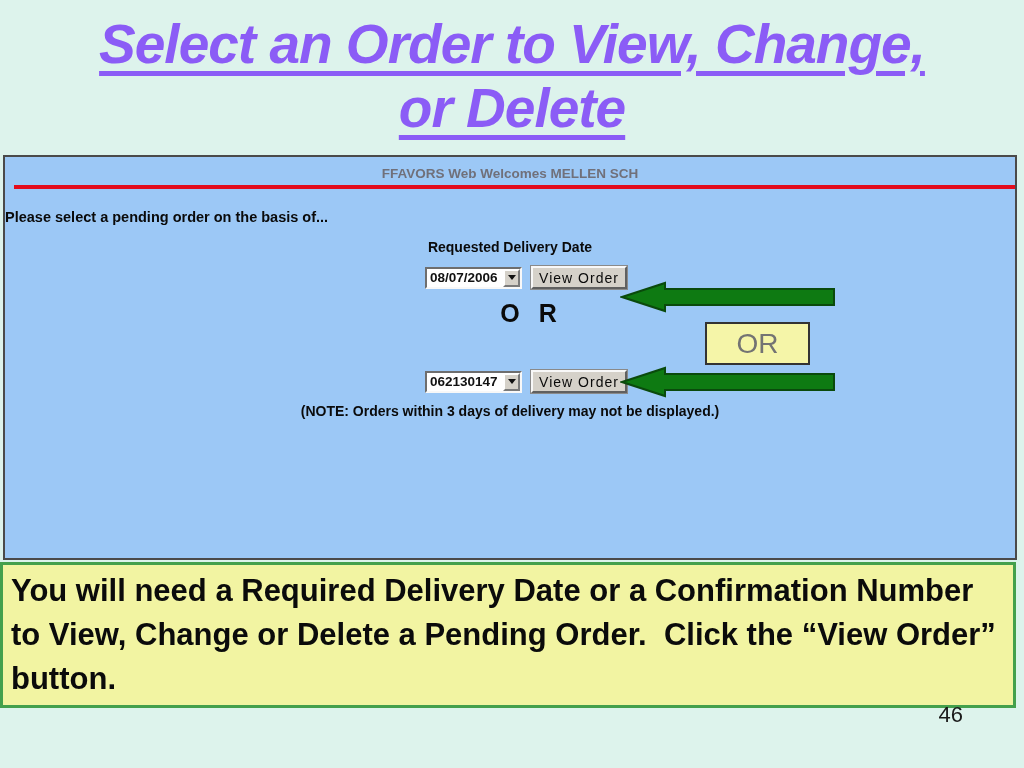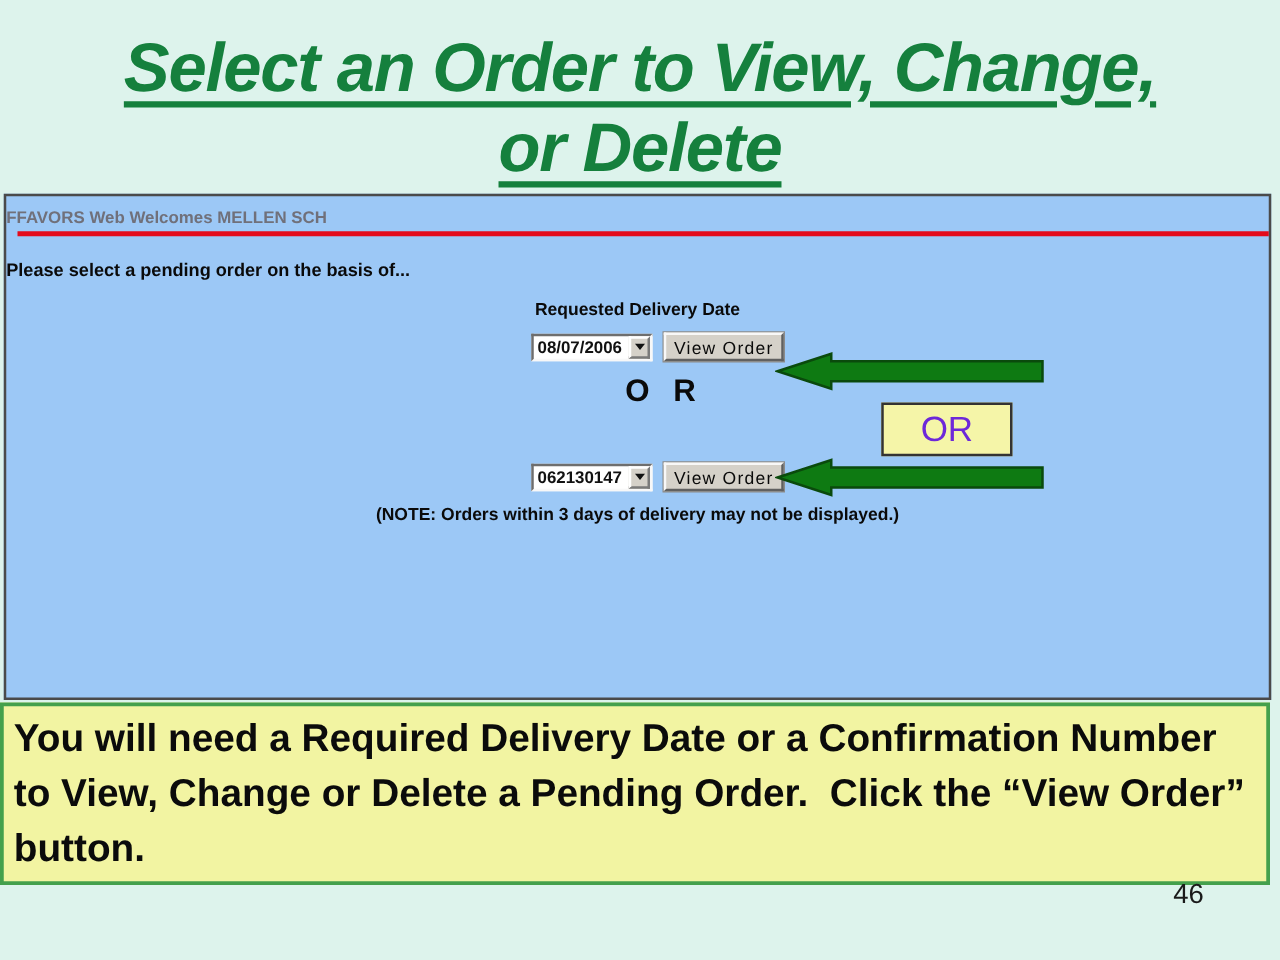--- a/index.html
+++ b/index.html
@@ -7,40 +7,41 @@
   body {
     font-family:"Liberation Sans", sans-serif;
     background:#ddf3ec;
     position:relative;
     overflow:hidden;
   }
   .slide { position:absolute; inset:0; }
 
   
   .title {
-    position:absolute; top:22px; left:0; right:0;
+    position:absolute; top:12px; left:0; right:0;
     text-align:center;
     font-size:55px; font-weight:700; font-style:italic;
-    color:#15803d; line-height:64px; letter-spacing:-1px;
+    color:#8b5cf6; line-height:64px; letter-spacing:-1px;
   }
   .title-line {
     text-decoration:underline;
     text-decoration-thickness:5px;
     text-underline-offset:8px;
   }
 
   
   .browser {
     position:absolute; left:3px; top:155px;
     width:1014px; height:405px;
     background:#9cc8f6;
     border:2px solid #4a4a4a;
   }
   .bp-header {
     position:absolute; top:9px; left:0; right:0;
+    text-align:center;
     font-size:13.5px; font-weight:700; color:#70707a;
   }
   .redline {
     position:absolute; top:28px; left:9px; right:0;
     height:4px; background:#e30b1c;
   }
   .prompt {
     position:absolute; top:52px; left:0; right:0;
     text-align:left; font-size:14.5px; font-weight:700; color:#0a0a0a;
   }
@@ -94,21 +95,21 @@
     text-align:center; font-size:14px; font-weight:700; color:#0a0a0a;
   }
   .arrow { position:absolute; width:216px; height:32px; }
   .arrow1 { left:615px; top:124px; }
   .arrow2 { left:615px; top:209px; }
   .orbox {
     position:absolute; left:700px; top:165px;
     width:105px; height:43px;
     background:#f5f5a8; border:2px solid #333;
     display:flex; align-items:center; justify-content:center;
-    font-size:28px; color:#6d28d9;
+    font-size:28px; color:#737373;
   }
 
   
   .caption {
     position:absolute; left:0; top:562px;
     width:1016px; min-height:132px;
     background:#f2f4a2; border:3px solid #44a04c;
     display:flex; align-items:center; justify-content:center;
     padding:4px 8px;
   }

